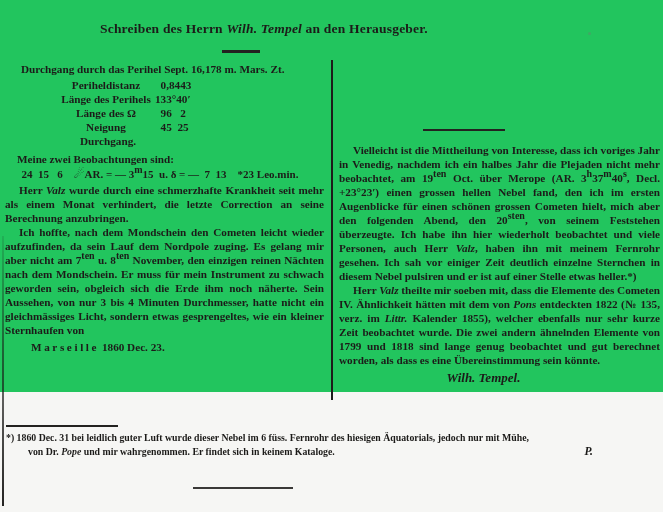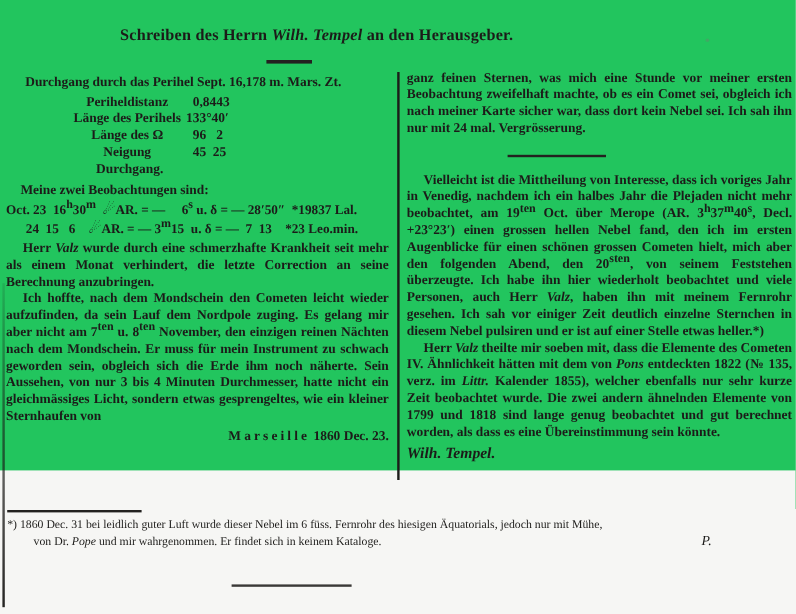--- a/index.html
+++ b/index.html
@@ -37,24 +37,24 @@
   .el-label{width:98px;text-align:center;}
   .el-value{white-space:pre;}
   .el-retro{padding-left:75px;}
   .obs-intro{text-indent:12px;margin-top:4px;text-align:left;}
   .obs{white-space:pre;text-align:left;font-size:11px;margin-top:1px;}
   .sup{font-size:10px;vertical-align:super;line-height:0;}
   .i{font-style:italic;}
   .ls{letter-spacing:2.6px;}
   .initcap{font-size:14.5px;}
   .comet{font-family:"DejaVu Sans",sans-serif;font-size:12px;}
-  .dateline{margin-top:3px;text-align:right;}
+  .dateline{padding-left:26px;margin-top:3px;text-align:left;}
   .mid-rule{top:129px;left:423px;width:82px;height:1.8px;}
-  .signature{text-align:left;padding-right:32px;margin-top:4px;font-size:13px;}
-  .footnote{position:absolute;left:6px;top:425px;width:645px;font-size:9.8px;line-height:13.5px;font-weight:400;text-align:left;}
+  .signature{text-align:center;padding-right:32px;margin-top:4px;font-size:13px;}
+  .footnote{position:absolute;left:6px;top:425px;width:645px;font-size:9.8px;line-height:13.5px;font-weight:700;text-align:left;}
   .fn-rule{position:relative;width:112px;height:2px;background:#232220;margin-bottom:4px;}
   .fn-line2{padding-left:22px;position:relative;}
   .fn-initial{position:absolute;right:58px;top:0;font-style:italic;font-size:11.5px;}
   .bottom-rule{top:487px;left:193px;width:100px;height:1.6px;background:#3a3937;}
   .speck{position:absolute;width:3px;height:3px;border-radius:50%;background:rgba(120,118,112,.35);}
 </style>
 </head>
 <body>
 
 <div class="page">
@@ -79,35 +79,31 @@
         <span class="el-value">  96   2</span>
       </div>
       <div class="el-row">
         <span class="el-label">Neigung</span>
         <span class="el-value">  45  25</span>
       </div>
       <div class="el-retro">Durchgang.</div>
     </div>
 
     <p class="obs-intro">Meine zwei Beobachtungen sind:</p>
-    <div class="obs"><span>Oct. 23  16</span><span class="sup">h</span><span>30</span><span class="sup">m</span><span>  </span><span class="comet">☄</span><span>AR. = —     6</span><span class="sup">s</span><span> u. δ = — 28′50″  *19837 Lal.</span></div>
     <div class="obs"><span>      24  15   6    </span><span class="comet">☄</span><span>AR. = — 3</span><span class="sup">m</span><span>15  u. δ = —  7  13    *23 Leo.min.</span></div>
 
     <p class="indent" style="margin-top:2px"><span>Herr </span><span class="i">Valz</span><span> wurde durch eine schmerzhafte Krankheit seit mehr als einem Monat verhindert, die letzte Correction an seine Berechnung anzubringen.</span></p>
     <p class="indent"><span>Ich hoffte, nach dem Mondschein den Cometen leicht wieder aufzufinden, da sein Lauf dem Nordpole zuging. Es gelang mir aber nicht am 7</span><span class="sup">ten</span><span> u. 8</span><span class="sup">ten</span><span> November, den einzigen reinen Nächten nach dem Mondschein. Er muss für mein Instrument zu schwach geworden sein, obgleich sich die Erde ihm noch näherte. Sein Aussehen, von nur 3 bis 4 Minuten Durchmesser, hatte nicht ein gleichmässiges Licht, sondern etwas gesprengeltes, wie ein kleiner Sternhaufen von</span></p>
 
     <div class="dateline"><span class="ls">Marseille</span><span>  1860 Dec. 23.</span></div>
   </div>
 
   <div class="divider"></div>
   <div class="scan-border"></div>
 
-  <div class="col col-right">
-    <p><span>ganz feinen Sternen, was mich eine Stunde vor meiner ersten Beobachtung zweifelhaft machte, ob es ein Comet sei, obgleich ich nach meiner Karte sicher war, dass dort kein Nebel sei.  Ich sah ihn nur mit 24 mal. Vergrösserung.</span></p>
-  </div>
   <div class="rule mid-rule"></div>
   <div class="col col-right" style="top:143px">
     <p class="indent"><span>Vielleicht ist die Mittheilung von Interesse, dass ich voriges Jahr in Venedig, nachdem ich ein halbes Jahr die Plejaden nicht mehr beobachtet, am 19</span><span class="sup">ten</span><span> Oct. über Merope (AR. 3</span><span class="sup">h</span><span>37</span><span class="sup">m</span><span>40</span><span class="sup">s</span><span>, Decl. +23°23′) einen grossen hellen Nebel fand, den ich im ersten Augenblicke für einen schönen grossen Cometen hielt, mich aber den folgenden Abend, den 20</span><span class="sup">sten</span><span>, von seinem Feststehen überzeugte.  Ich habe ihn hier wiederholt beobachtet und viele Personen, auch Herr </span><span class="i">Valz</span><span>, haben ihn mit meinem Fernrohr gesehen.  Ich sah vor einiger Zeit deutlich einzelne Sternchen in diesem Nebel pulsiren und er ist auf einer Stelle etwas heller.*)</span></p>
     <p class="indent"><span>Herr </span><span class="i">Valz</span><span> theilte mir soeben mit,  dass die Elemente des Cometen IV. Ähnlichkeit hätten mit dem von </span><span class="i">Pons</span><span> entdeckten 1822 (№ 135, verz. im </span><span class="i">Littr.</span><span> Kalender 1855), welcher ebenfalls nur sehr kurze Zeit beobachtet wurde.  Die zwei andern ähnelnden Elemente von 1799 und 1818 sind lange genug beobachtet und gut berechnet worden, als dass es eine Übereinstimmung sein könnte.</span></p>
     <div class="signature i">Wilh. Tempel.</div>
   </div>
 
   <div class="footnote">
     <div class="fn-rule"></div>
     <div><span>*) 1860 Dec. 31  bei leidlich guter Luft wurde dieser Nebel im 6 füss. Fernrohr des hiesigen Äquatorials,  jedoch nur mit Mühe,</span></div>

